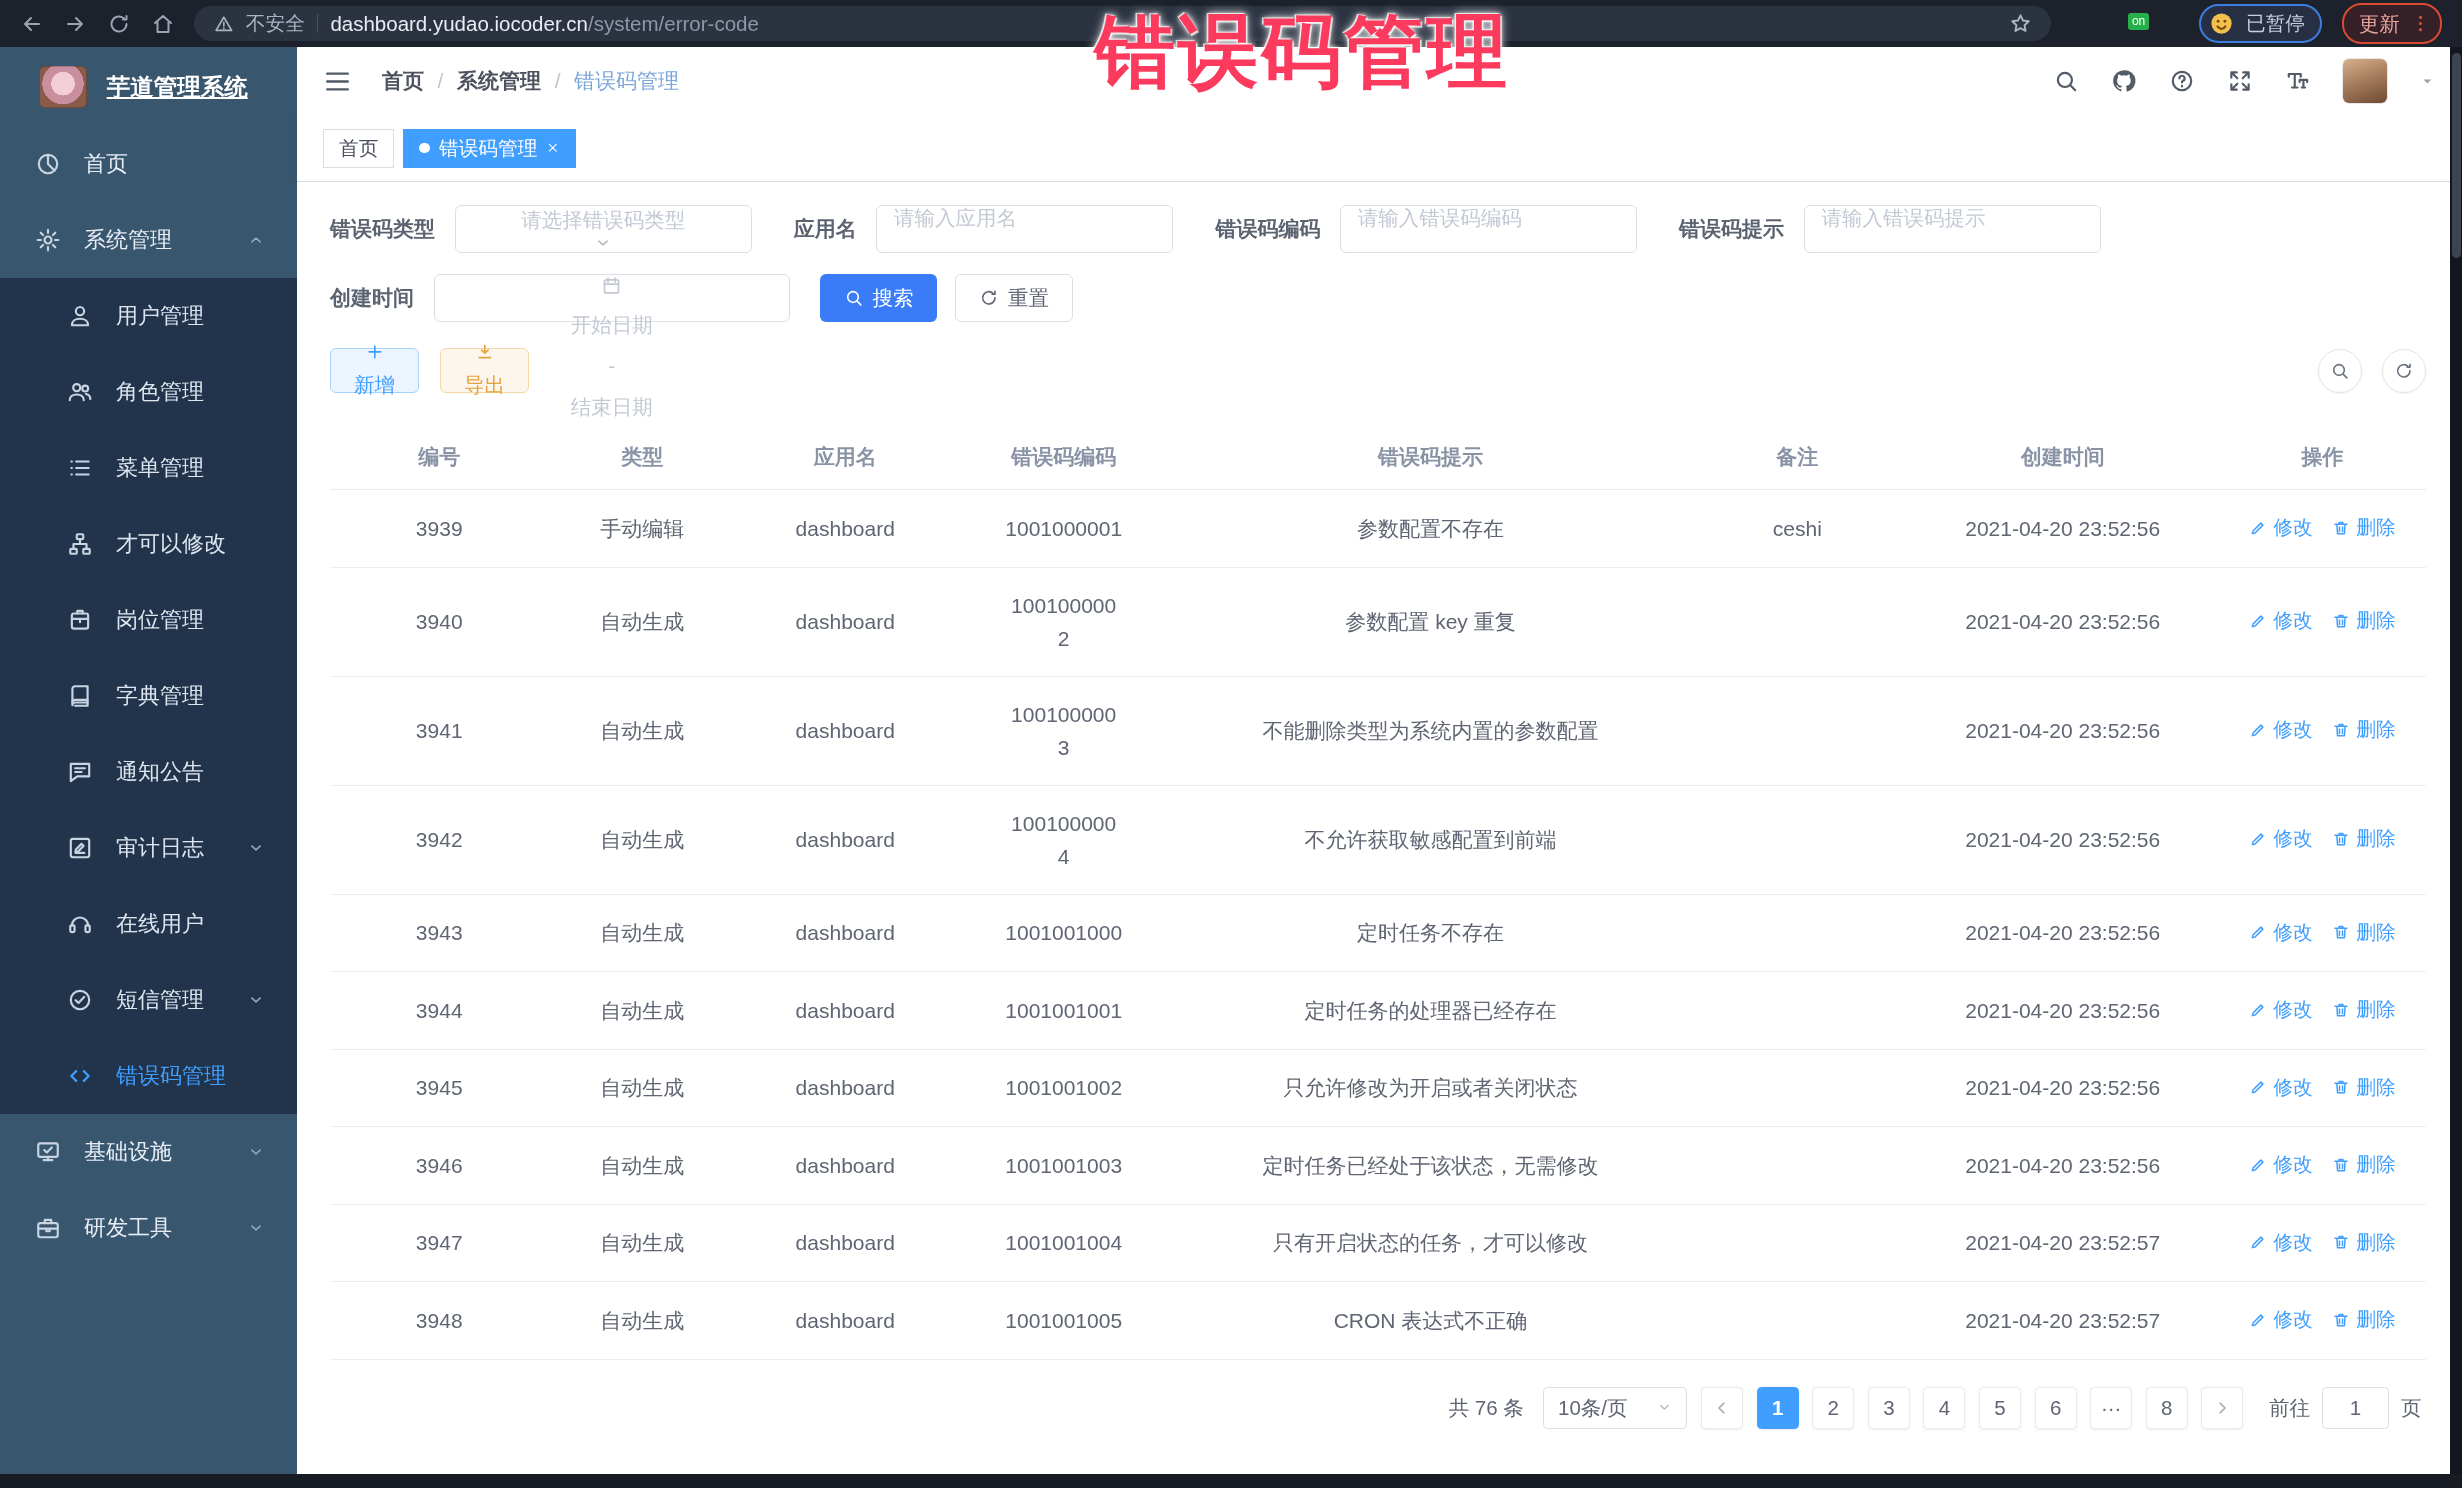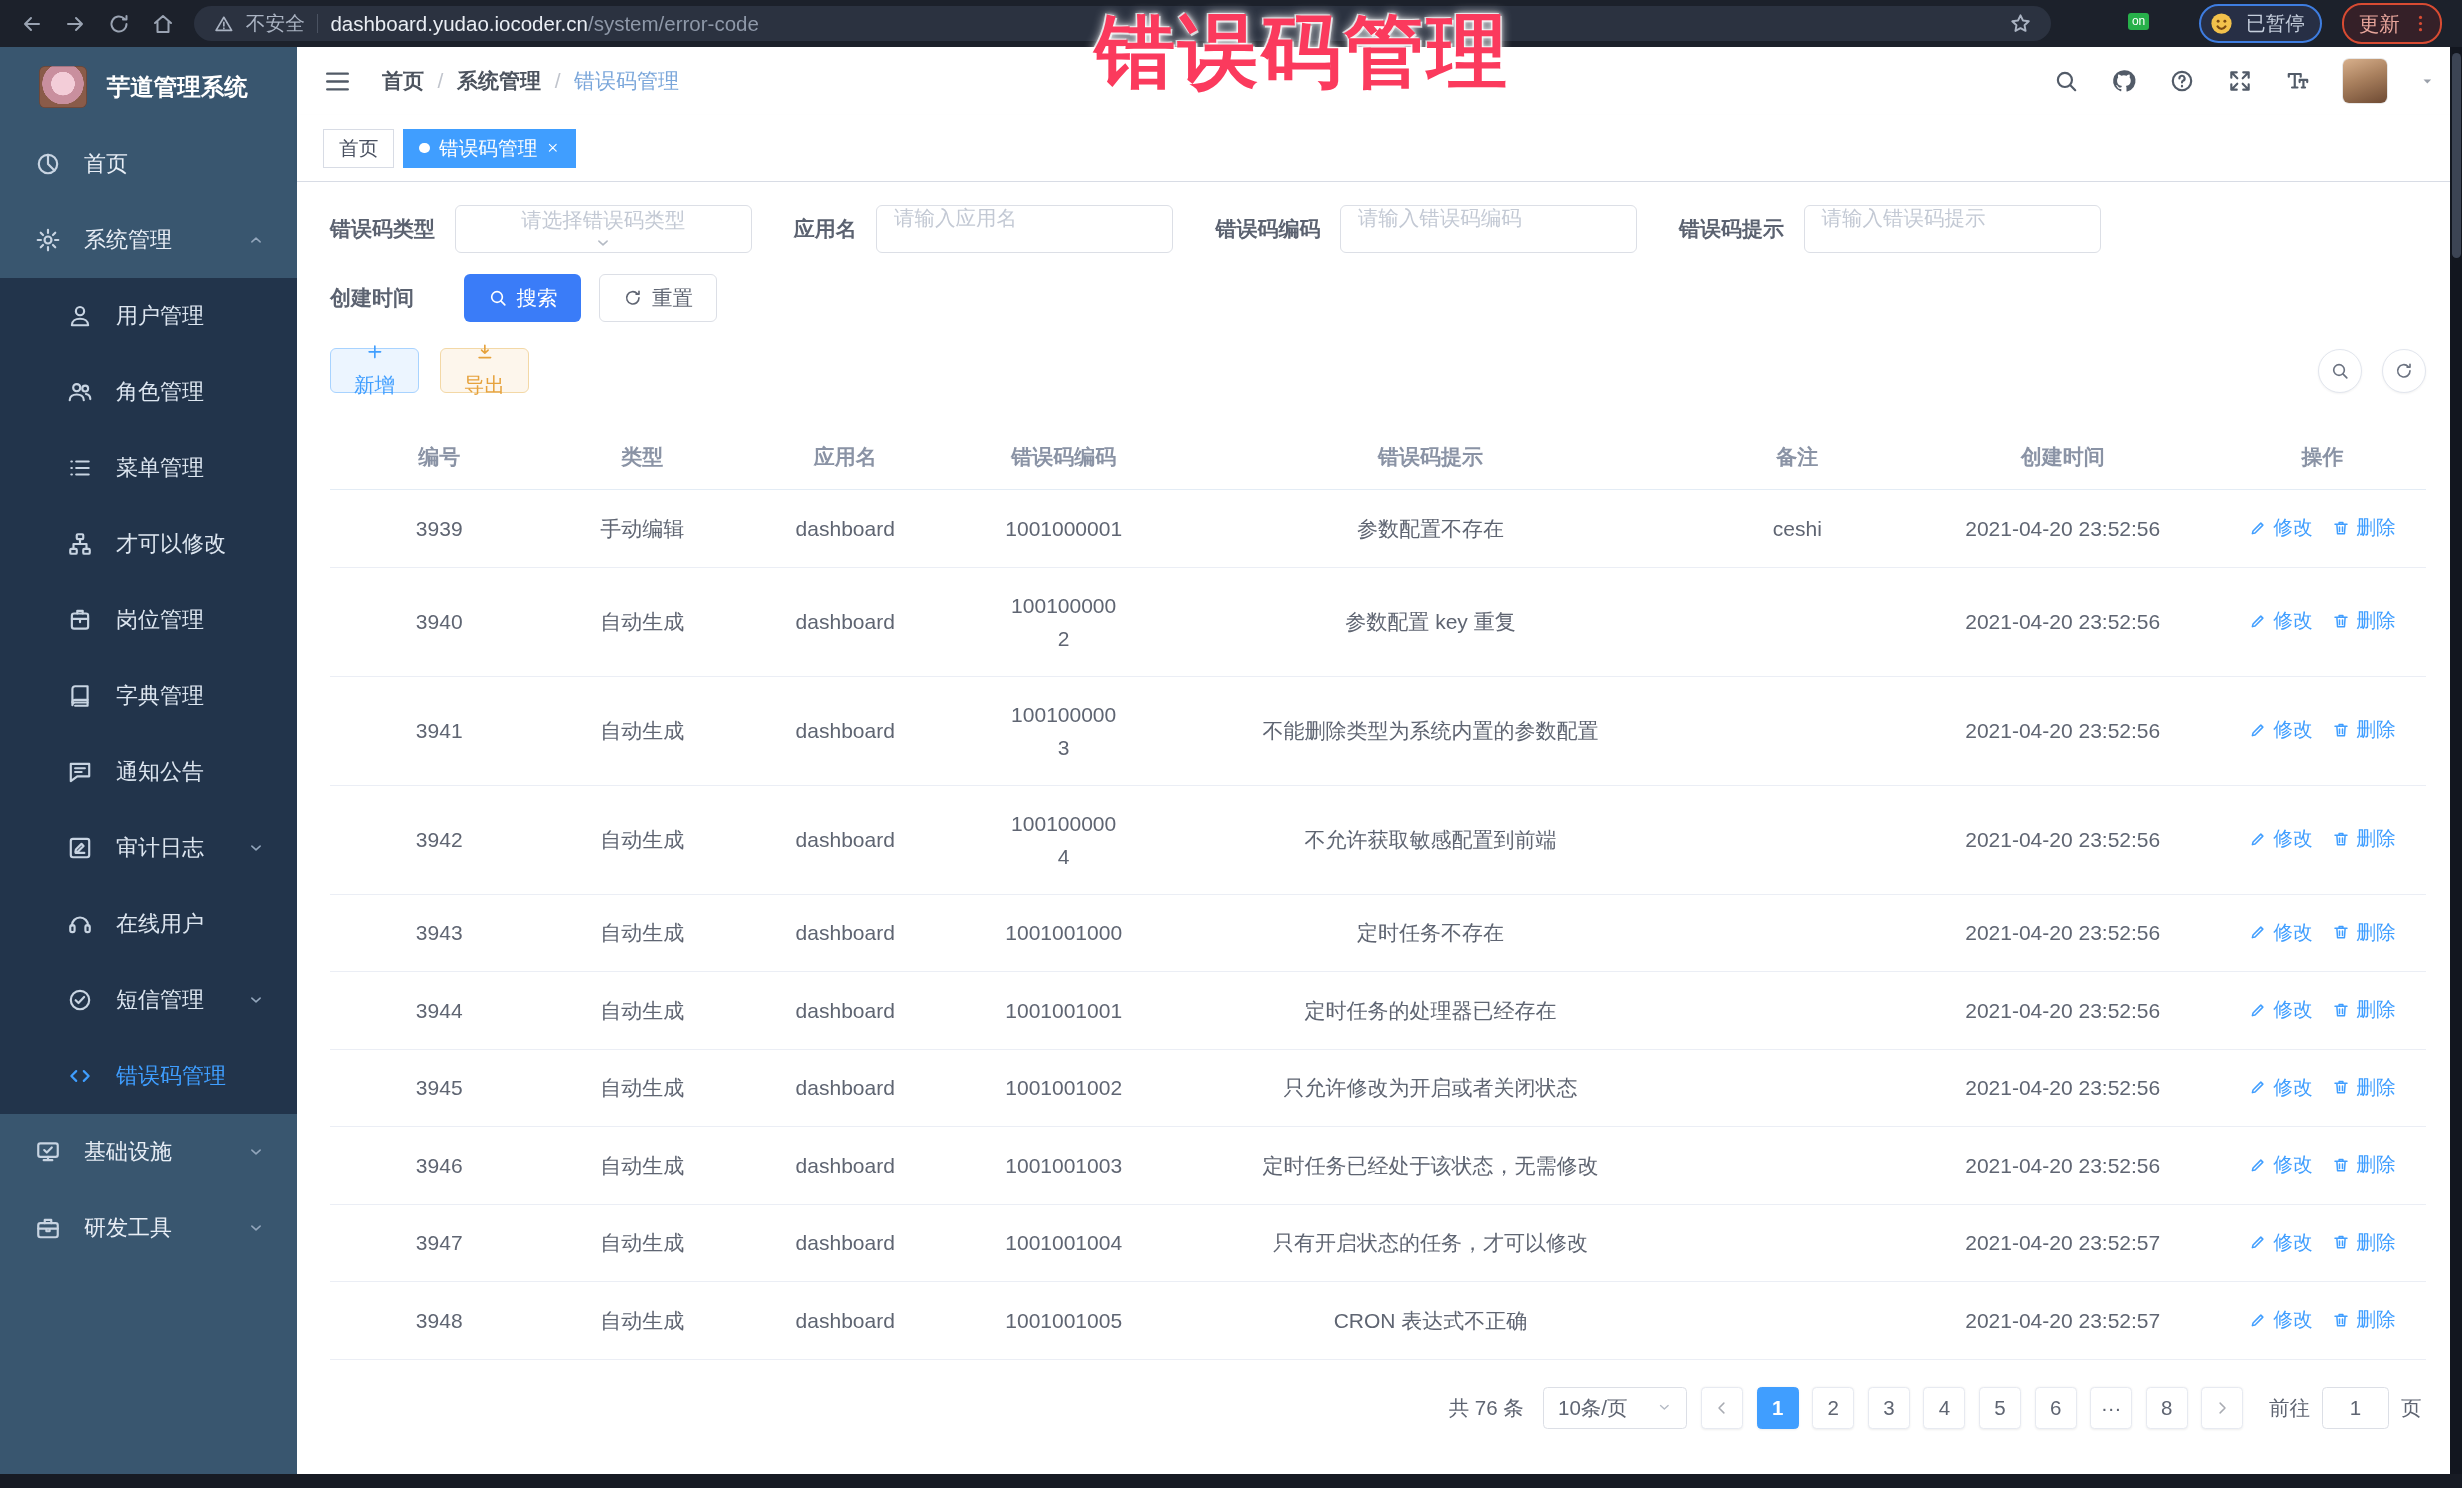--- a/index.html
+++ b/index.html
@@ -31,21 +31,21 @@
   .update-label{font-size:20.5px;color:#e7a59b;white-space:nowrap;}
   .update-pill .icon{font-size:21px;color:#d84b32;}
 
   
   .app{position:absolute;top:47px;left:0;right:0;bottom:13.6px;display:flex;}
 
   
   .sidebar{flex:0 0 297px;background:#39566f;color:#e5ecf4;overflow:hidden;}
   .logo{height:79px;display:flex;align-items:center;padding-left:39px;gap:19.7px;}
   .logo-img{width:48px;height:42px;border-radius:6px;background:radial-gradient(circle at 50% 42%,#f3cdd8 0 34%,#c98f9e 35% 60%,#8a5b49 61%);box-shadow:0 0 0 0.8px rgba(0,0,0,.25) inset;}
-  .logo-title{font-size:23.5px;font-weight:700;color:#ffffff;white-space:nowrap;}
+  .logo-title{font-size:23.5px;font-weight:700;color:#ffffff;white-space:nowrap;text-decoration:underline;}
   .menu-item{position:relative;height:76px;display:flex;align-items:center;gap:23px;font-size:22px;color:#e8eef6;cursor:pointer;}
   .menu-item.level1{padding-left:35px;}
   .menu-item.level2{padding-left:67px;background:#22344b;color:#dde6f0;}
   .menu-item .mi-icon{font-size:26px;color:#c8d4e2;}
   .menu-item .mi-chevron{position:absolute;right:32px;font-size:18px;color:#93a6bc;}
   .menu-item.active{color:#3f9eff;}
   .menu-item.active .mi-icon{color:#3f9eff;}
 
   
   .main{flex:1;background:#ffffff;display:flex;flex-direction:column;min-width:0;}
@@ -502,20 +502,31 @@
             <span class="f-label">错误码提示</span>
             <div class="f-control f-input">
               <input placeholder="请输入错误码提示" style="">
             </div>
           </div>
         </div>
 
         <div class="form-row">
           <div class="f-group" style="margin-right:0;">
             <span class="f-label">创建时间</span>
+            <div class="f-control date-range">
+              <span class="icon">
+                  <svg viewBox="0 0 24 24">
+                    <rect x="4" y="5.5" width="16" height="15" rx="2"></rect>
+                    <path d="M8 3.5V8M16 3.5V8M4 10.5h16"></path>
+                  </svg>
+                </span>
+              <span class="date-part">开始日期</span>
+              <span class="date-sep">-</span>
+              <span class="date-part">结束日期</span>
+            </div>
           </div>
           <button class="btn btn-search">
             <span class="icon">
                 <svg viewBox="0 0 24 24">
                   <circle cx="11" cy="11" r="6.5"></circle>
                   <path d="M16 16l4.5 4.5"></path>
                 </svg>
               </span>
             <span>搜索</span>
           </button>

